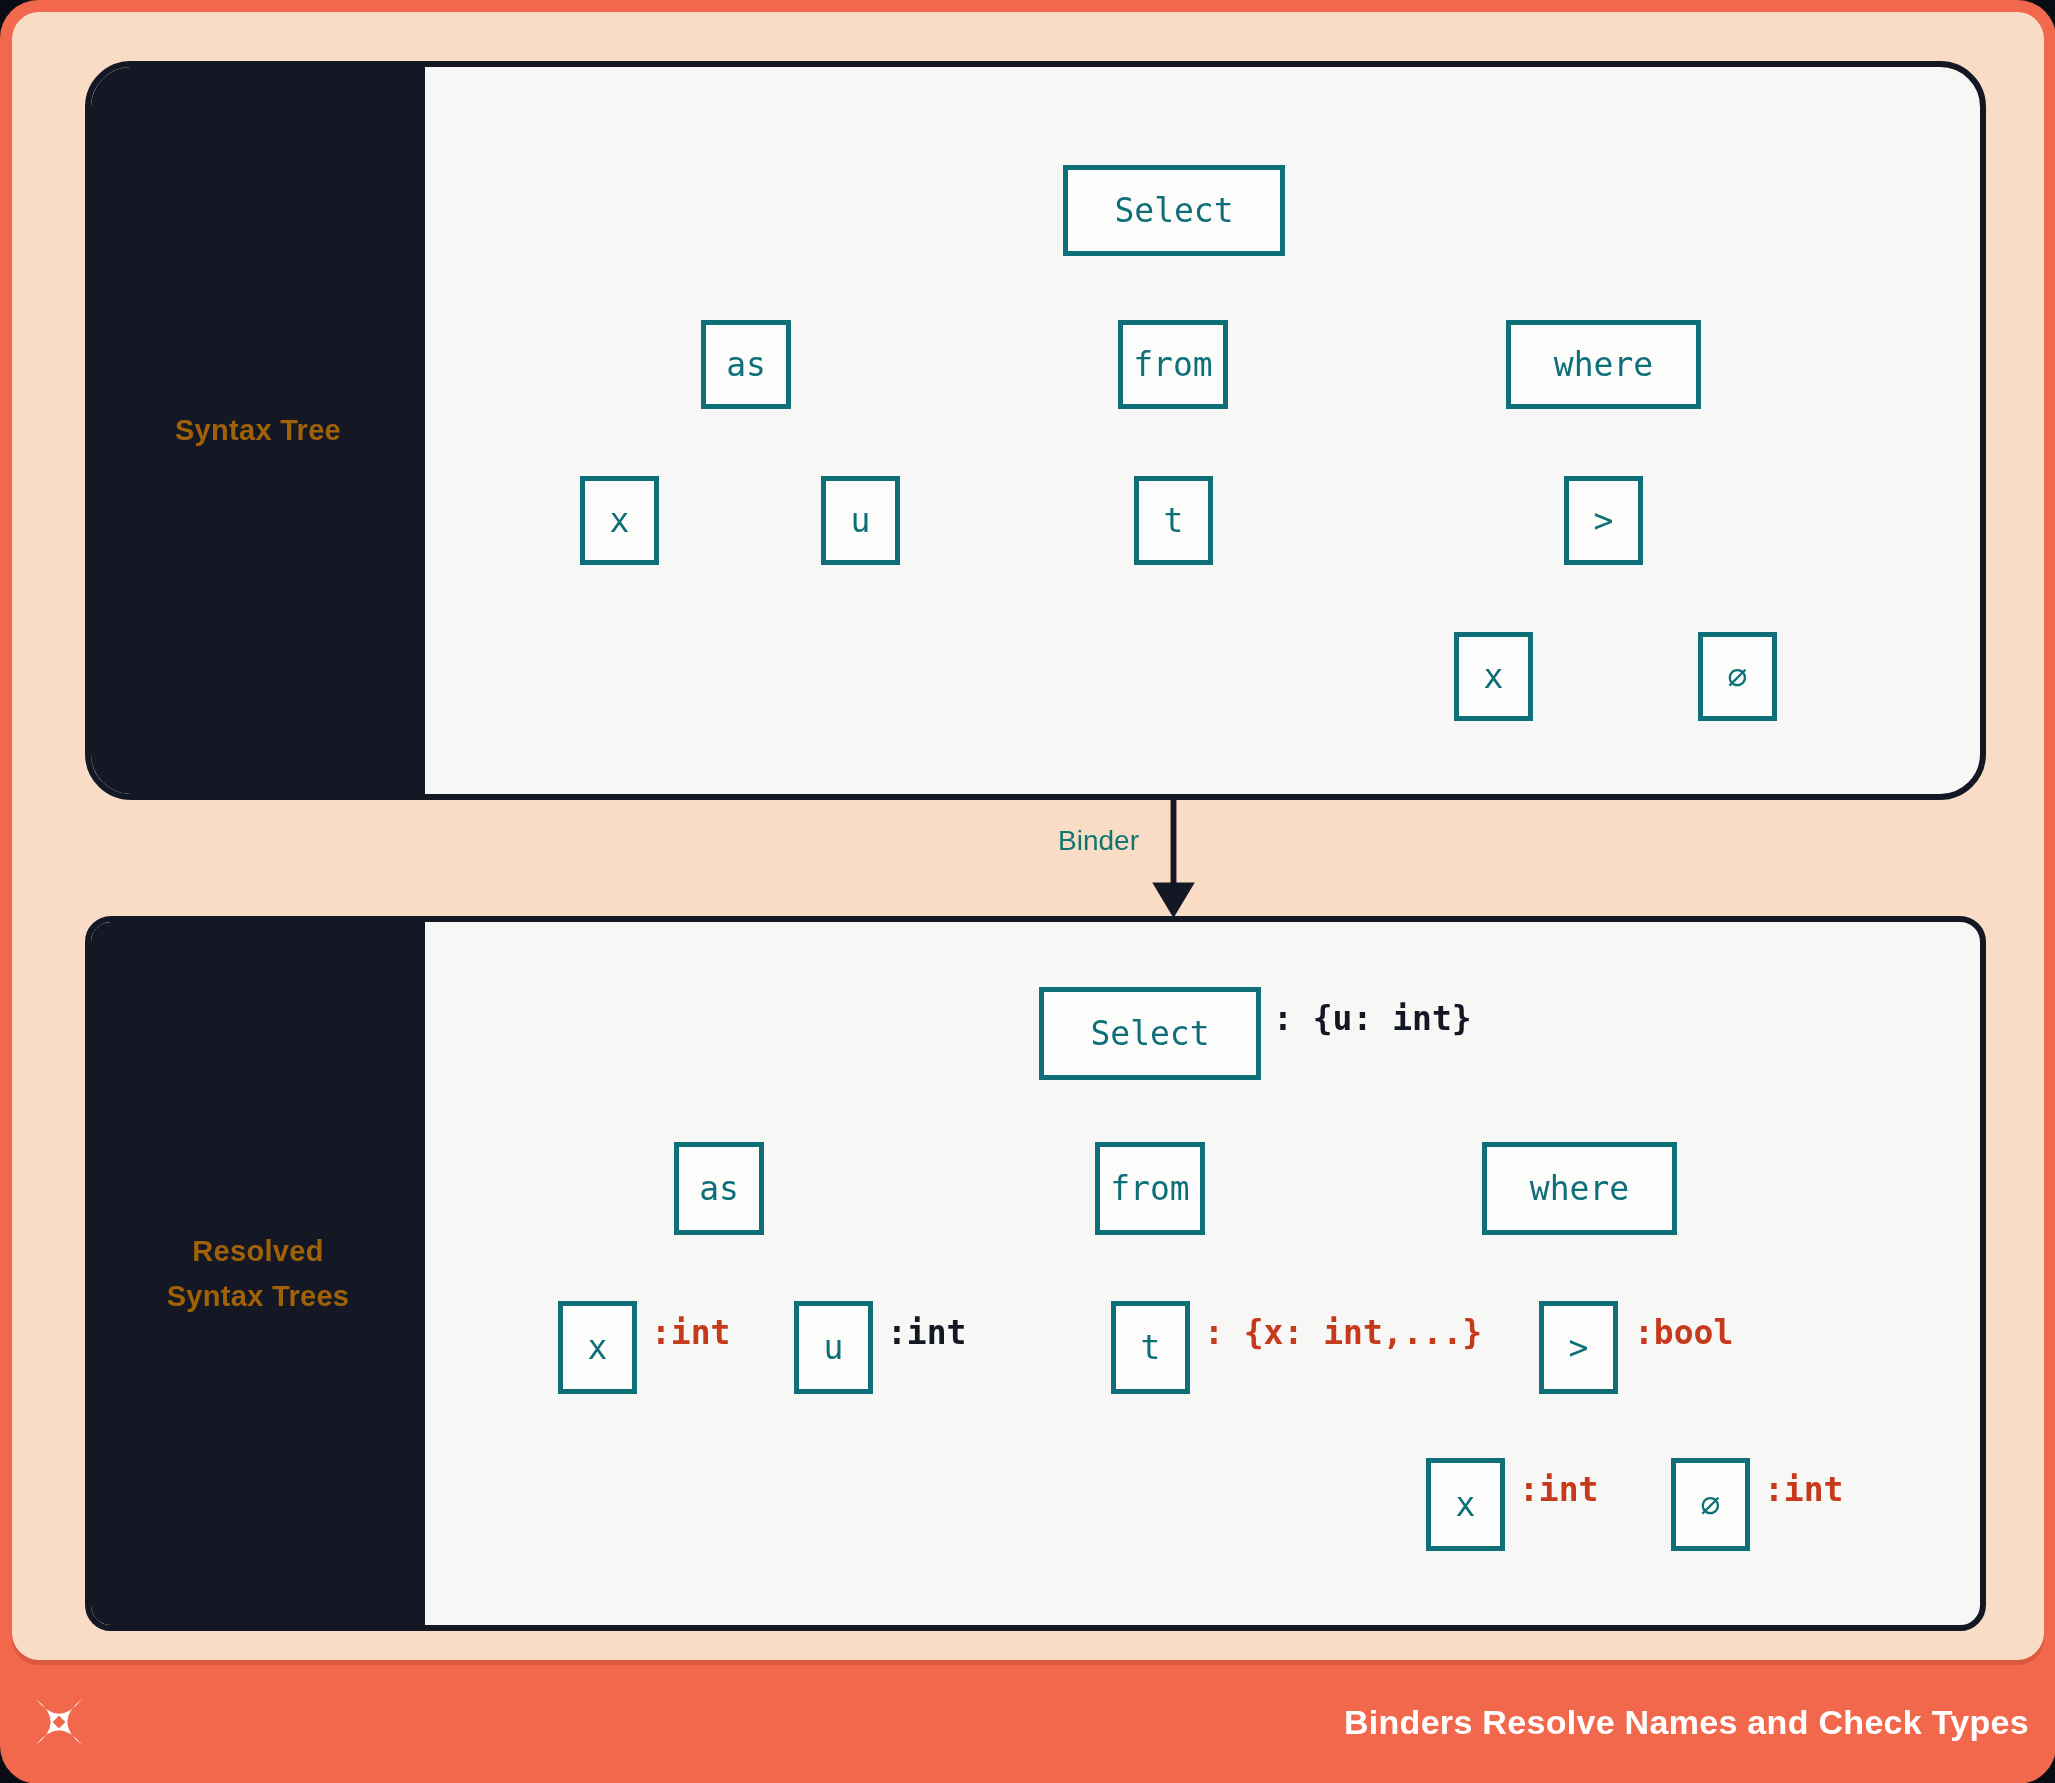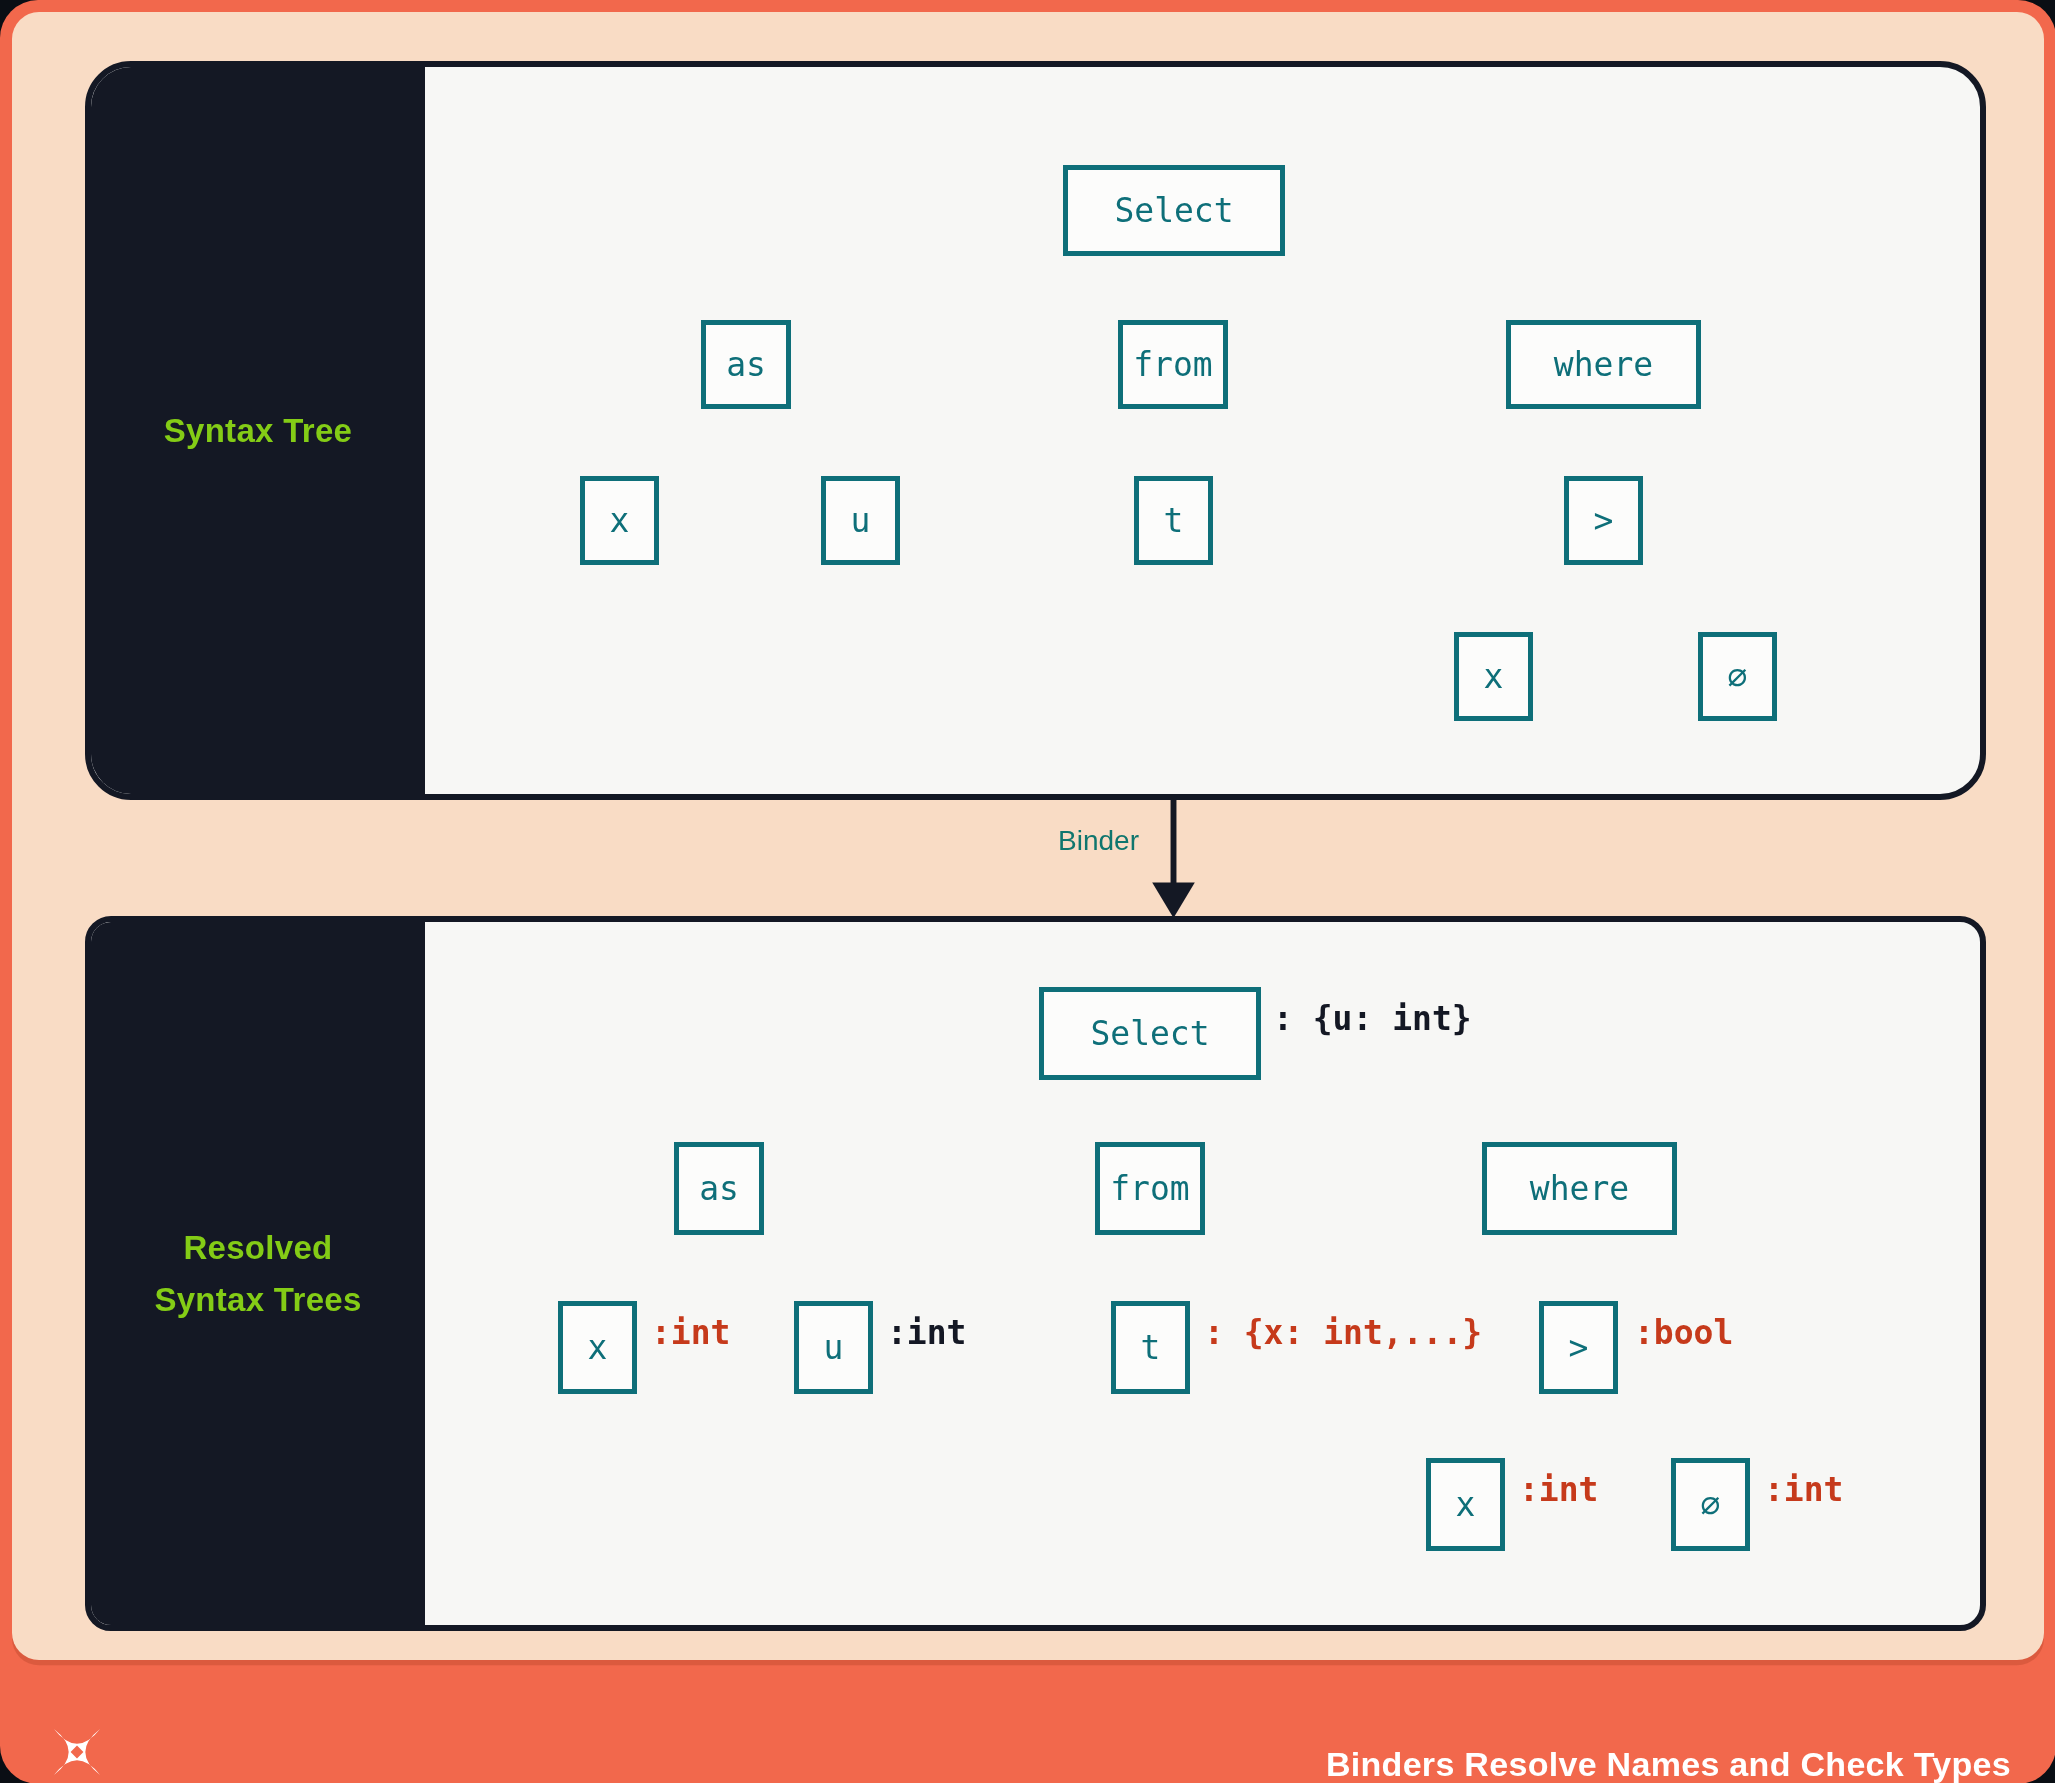--- a/index.html
+++ b/index.html
@@ -6,39 +6,39 @@
   body{background:#0a0e14;font-family:"Liberation Sans","DejaVu Sans",sans-serif;}
   .canvas{position:relative;width:2056px;height:1784px;overflow:hidden;background:#0a0e14;}
   .frame{position:absolute;inset:0;background:#f2684c;border-radius:38px;}
   .peach{position:absolute;left:12px;top:12px;right:12px;bottom:124px;background:#f9dcc5;
          border-radius:27px;box-shadow:0 5.3px 0 rgba(160,55,30,.28);}
   .panel{position:absolute;background:#f7f7f5;border:6px solid #141824;border-radius:46px;overflow:hidden;}
   .panel-top{left:85px;top:61px;width:1889px;height:727px;}
   .panel-bottom{left:85px;top:916px;width:1889px;height:703px;border-radius:26px;}
   .sidebar{position:absolute;left:0;top:0;bottom:0;width:334px;background:#141824;
            display:flex;align-items:center;justify-content:center;}
-  .sidebar-title{color:#84cc16;font-size:33px;font-weight:700;letter-spacing:0.3px;
+  .sidebar-title{color:#a16207;font-size:29px;font-weight:700;letter-spacing:0.3px;
                  text-align:center;width:219px;line-height:1.55;}
   svg.edges{position:absolute;left:0;top:0;width:2056px;height:1784px;pointer-events:none;}
   .node{position:absolute;background:#fcfcfb;border:5.3px solid #0e6f79;box-sizing:border-box;
         display:flex;align-items:center;justify-content:center;
         font-family:"DejaVu Sans Mono","Liberation Mono",monospace;
         font-size:33px;color:#0e6f79;margin-top:15px;}
   .ann{position:absolute;display:flex;align-items:center;
        font-family:"DejaVu Sans Mono","Liberation Mono",monospace;
        font-size:33px;font-weight:700;white-space:pre;}
   .ann-red{color:#c63a1b;}
   .ann-navy{color:#141824;}
   .binder-label{position:absolute;left:923px;top:819px;width:216px;height:43px;
        display:flex;align-items:center;justify-content:flex-end;
        font-family:Liberation Sans, sans-serif;
        font-size:28px;color:#0f766e;}
   .footer{position:absolute;left:0;right:0;top:1660px;bottom:0;
-          display:flex;align-items:flex-end;justify-content:space-between;
-          padding:0 45px;box-sizing:border-box;border-radius:27px;}
+          display:flex;align-items:center;justify-content:space-between;
+          padding:0 27px;box-sizing:border-box;border-radius:27px;}
   .footer-title{color:#ffffff;font-size:34px;font-weight:700;letter-spacing:0.3px;}
   .logo{width:64px;height:64px;}
 </style>
 </head>
 <body>
 
 <div class="canvas">
   <div class="frame"></div>
   <div class="peach"></div>
 

